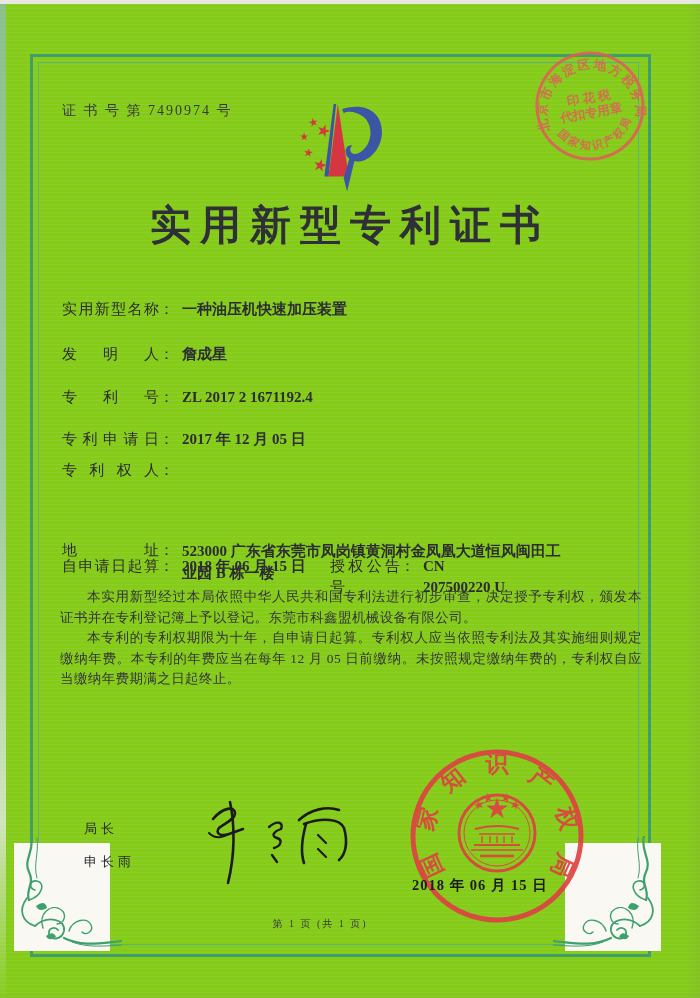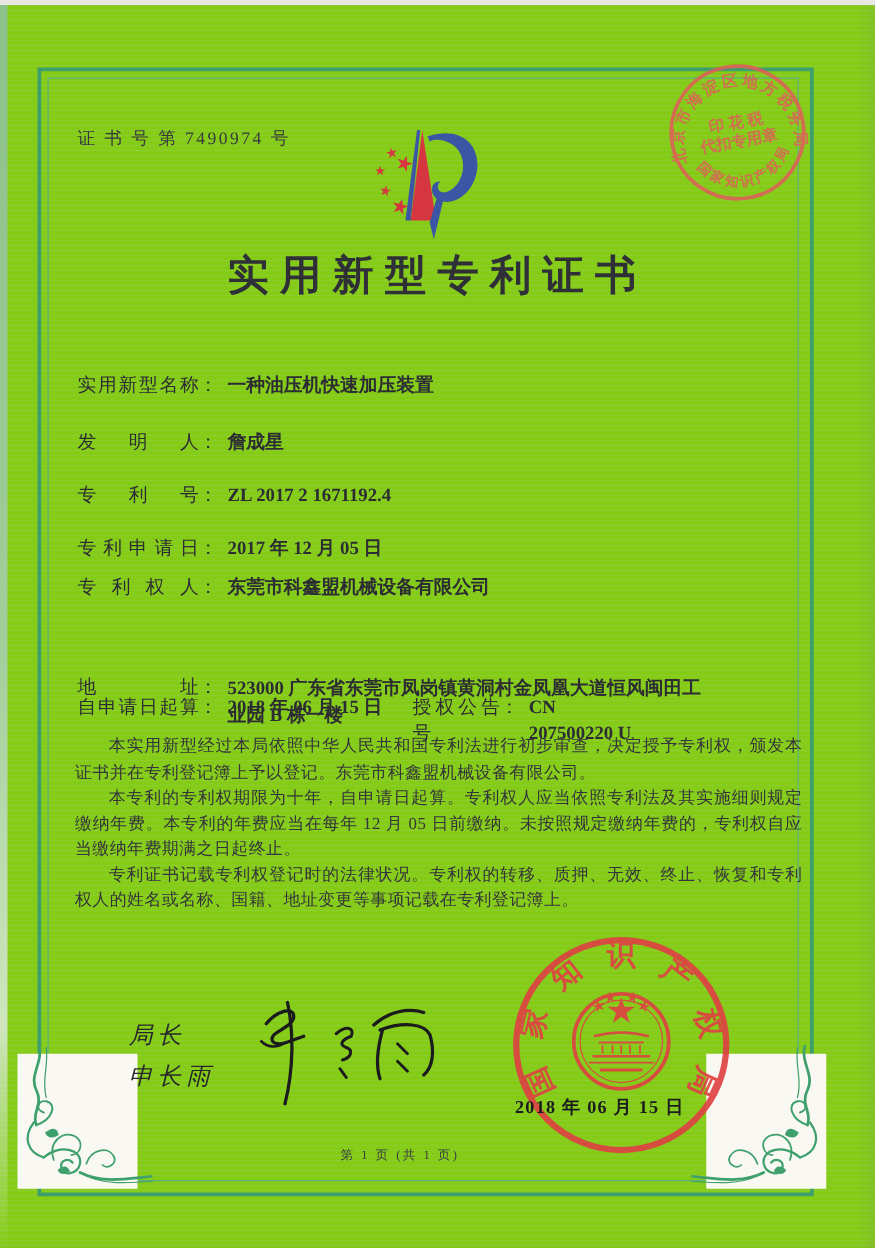--- a/index.html
+++ b/index.html
@@ -34,36 +34,36 @@
   .patch.br{left:565px;top:839px;}
   .ornament{position:absolute;z-index:4;}
   .ornament.bl{left:12px;top:832px;}
   .ornament.br{left:553px;top:832px;transform:scaleX(-1);}
 
   .cert-no{position:absolute;left:62px;top:98px;font-size:14px;letter-spacing:2px;color:#38383f;z-index:5;}
 
   .logo{position:absolute;left:278px;top:98px;z-index:5;}
 
   .title{position:absolute;left:0;top:194px;width:700px;text-align:center;
-    font-size:33px;font-weight:700;letter-spacing:9px;color:#2e2f37;z-index:5;}
+    font-size:41px;font-weight:700;letter-spacing:9px;color:#2e2f37;z-index:5;}
 
   .fields{position:absolute;left:62px;top:0;width:575px;z-index:5;font-size:15px;}
   .frow{position:absolute;left:0;display:flex;align-items:flex-start;line-height:21px;}
   .flabel{display:inline-block;width:97px;text-align:justify;text-align-last:justify;color:#2c2c33;}
   .colon{display:inline-block;margin-right:8px;color:#2c2c33;}
   .fvalue{display:inline-block;color:#2c2c33;font-weight:bold;}
   .frow.addr .fvalue{width:385px;line-height:22px;}
   .grant-no{position:absolute;left:268px;top:0;display:flex;}
   .grant-no .flabel{width:88px;}
 
   .body-text{position:absolute;left:60px;top:583px;width:582px;z-index:5;
     font-size:13.5px;line-height:20.5px;letter-spacing:.4px;color:#34343b;text-align:justify;}
   .body-text p{margin:0;text-indent:2em;}
 
-  .officer{position:absolute;left:103px;top:808px;z-index:5;font-size:19px;letter-spacing:4px;color:#27272d;line-height:33px;font-style:italic;}
+  .officer{position:absolute;left:84px;top:808px;z-index:5;font-size:13px;letter-spacing:4px;color:#27272d;line-height:33px;}
   .officer div{white-space:nowrap;}
   .sig{position:absolute;left:183px;top:793px;z-index:6;}
 
   .seal{position:absolute;left:402px;top:737px;z-index:6;opacity:.92;}
   .seal-date{position:absolute;left:412px;top:872px;width:160px;z-index:7;
     font-size:14.5px;color:#1c1c20;letter-spacing:1px;white-space:nowrap;font-weight:600;}
 
   .tax-stamp{position:absolute;left:532px;top:44px;z-index:6;transform:rotate(-10deg);opacity:.85;}
 
   .footer{position:absolute;left:0;top:913px;width:640px;text-align:center;font-size:10px;letter-spacing:2px;color:#3a3a41;z-index:5;}
@@ -153,21 +153,20 @@
       <span class="fvalue">ZL 2017 2 1671192.4</span>
     </div>
     <div class="frow" style="top:425px">
       <span class="flabel">专利申请日</span>
         <span class="colon">：</span>
       <span class="fvalue">2017 年 12 月 05 日</span>
     </div>
     <div class="frow" style="top:456px">
       <span class="flabel">专利权人</span>
         <span class="colon">：</span>
-      <span class="fvalue">东莞市科鑫盟机械设备有限公司</span>
     </div>
     <div class="frow addr" style="top:536px">
       <span class="flabel">地址</span>
         <span class="colon">：</span>
       <span class="fvalue">523000 广东省东莞市凤岗镇黄洞村金凤凰大道恒风闽田工业园 B 栋一楼</span>
     </div>
     <div class="frow" style="top:552px">
       <span class="flabel">自申请日起算</span>
         <span class="colon">：</span>
       <span class="fvalue">2018 年 06 月 15 日</span>
@@ -175,21 +174,20 @@
         <span class="flabel">授权公告号</span>
           <span class="colon">：</span>
         <span class="fvalue">CN 207500220 U</span>
       </span>
     </div>
   </div>
 
   <div class="body-text">
     <p>本实用新型经过本局依照中华人民共和国专利法进行初步审查，决定授予专利权，颁发本证书并在专利登记簿上予以登记。东莞市科鑫盟机械设备有限公司。</p>
     <p>本专利的专利权期限为十年，自申请日起算。专利权人应当依照专利法及其实施细则规定缴纳年费。本专利的年费应当在每年 12 月 05 日前缴纳。未按照规定缴纳年费的，专利权自应当缴纳年费期满之日起终止。</p>
-    <p>专利证书记载专利权登记时的法律状况。专利权的转移、质押、无效、终止、恢复和专利权人的姓名或名称、国籍、地址变更等事项记载在专利登记簿上。</p>
   </div>
 
   <div class="officer">
     <div>局长</div>
     <div>申长雨</div>
   </div>
 
   <svg class="sig" width="178" height="96" viewBox="0 0 178 96">
     <g stroke="#1b1b1e" stroke-width="2.6" fill="none" stroke-linecap="round" stroke-linejoin="round">
       <path d="M30,22 C40,10 52,9 52,16 C52,23 40,27 36,31 C32,36 37,40 46,37 L60,32"></path>

